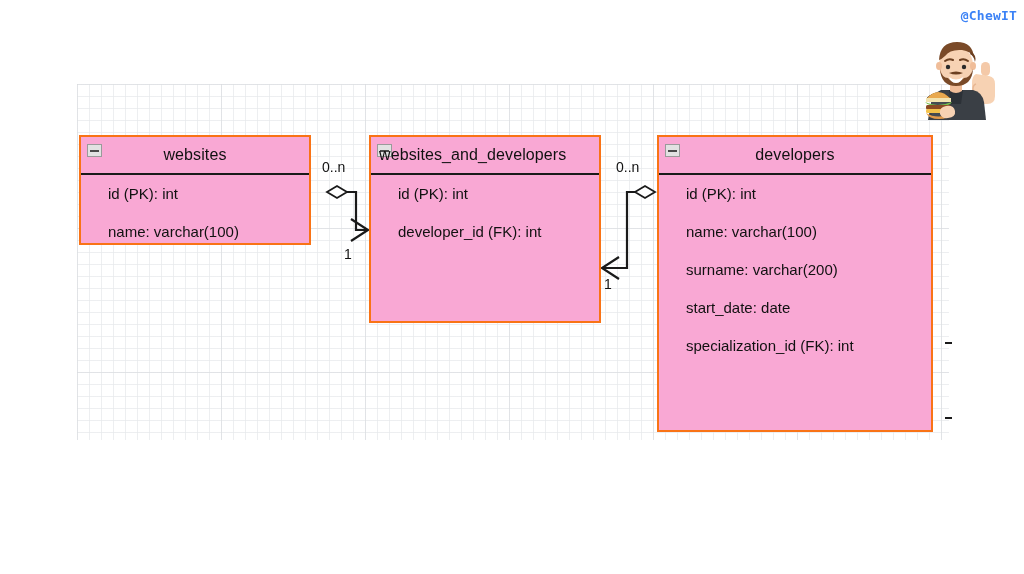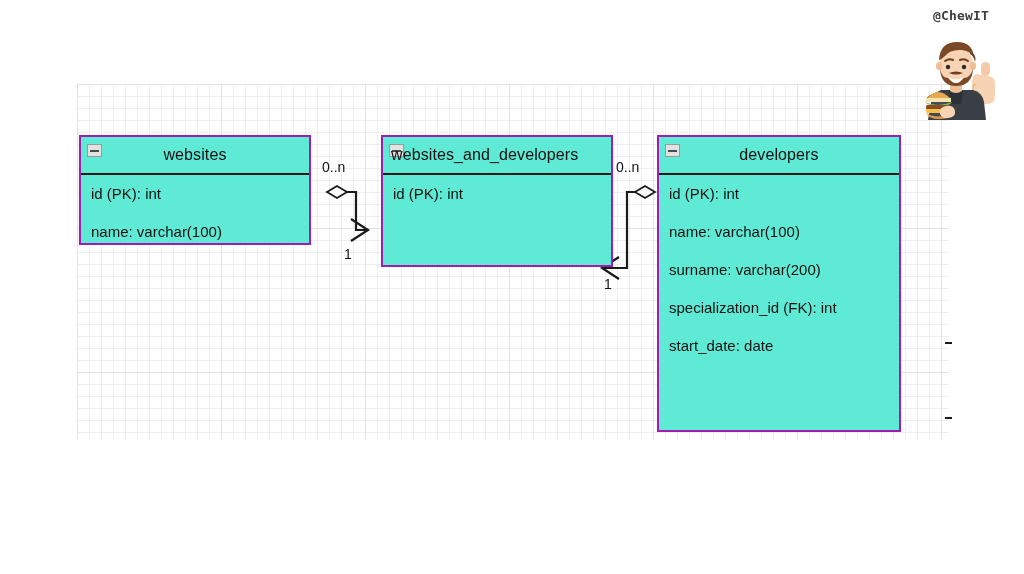--- a/index.html
+++ b/index.html
@@ -33,22 +33,22 @@
       144px 144px,
       144px 144px,
       12px 12px,
       12px 12px;
     background-position: 0 0, 0 0, 0 0, 0 0;
   }
 
   
   .entity {
     position: absolute;
-    background: #5eead4;
-    border: 2px solid #a21caf;
+    background: #f9a8d4;
+    border: 2px solid #f97316;
     box-sizing: border-box;
   }
   .entity-header {
     position: relative;
     height: 38px;
     border-bottom: 2px solid #1a1a1a;
     display: flex;
     align-items: center;
     justify-content: center;
     box-sizing: border-box;
@@ -79,37 +79,37 @@
     background: #4a4a4a;
   }
   .attr-list {
     padding: 0;
     margin: 0;
     list-style: none;
   }
   .attr {
     height: 38px;
     line-height: 38px;
-    padding-left: 10px;
+    padding-left: 27px;
     font-size: 15px;
     color: #111111;
     white-space: nowrap;
     box-sizing: border-box;
   }
 
   
   #entity-websites { left: 79px; top: 135px; width: 232px; height: 110px; }
-  #entity-websites-and-developers { left: 369px; top: 135px; width: 232px; height: 132px; margin-left: 12px; }
+  #entity-websites-and-developers { left: 369px; top: 135px; width: 232px; height: 188px; }
   #entity-websites-and-developers .entity-title {
     position: absolute;
     left: 8px;
     top: 9px;
     font-size: 16px;
   }
-  #entity-developers { left: 657px; top: 135px; width: 244px; height: 297px; }
+  #entity-developers { left: 657px; top: 135px; width: 276px; height: 297px; }
 
   
   .connector-svg {
     position: absolute;
     left: 0;
     top: 0;
     width: 1024px;
     height: 574px;
     pointer-events: none;
   }
@@ -130,25 +130,25 @@
     left: 905px;
     top: 8px;
     width: 112px;
     height: 112px;
   }
   #watermark-handle {
     position: absolute;
     left: 0;
     top: 0;
     width: 112px;
-    text-align: center;
+    text-align: right;
     font-family: "DejaVu Sans Mono", monospace;
     font-size: 13px;
     font-weight: bold;
-    color: #404040;
+    color: #3b82f6;
     letter-spacing: 0.2px;
   }
   #watermark-avatar {
     position: absolute;
     left: 14px;
     top: 20px;
     width: 86px;
     height: 92px;
   }
 </style>
@@ -201,34 +201,35 @@
     </ul>
   </div>
 
   <div class="entity" id="entity-websites-and-developers">
     <div class="entity-header">
       <span class="collapse-icon"></span>
       <span class="entity-title">websites_and_developers</span>
     </div>
     <ul class="attr-list">
       <li class="attr">id (PK): int</li>
+      <li class="attr">developer_id (FK): int</li>
     </ul>
   </div>
 
   <div class="entity" id="entity-developers">
     <div class="entity-header">
       <span class="collapse-icon"></span>
       <span class="entity-title">developers</span>
     </div>
     <ul class="attr-list">
       <li class="attr">id (PK): int</li>
       <li class="attr">name: varchar(100)</li>
       <li class="attr">surname: varchar(200)</li>
+      <li class="attr">start_date: date</li>
       <li class="attr">specialization_id (FK): int</li>
-      <li class="attr">start_date: date</li>
     </ul>
   </div>
 
   <div id="watermark">
     <div id="watermark-handle">@ChewIT</div>
     <svg id="watermark-avatar" viewBox="0 0 86 92">
 
       <g>
         <rect x="62" y="34" width="9" height="14" rx="4.5" fill="#f4c9a8"></rect>
         <path d="M57 46 q-4 2 -4 9 v14 q0 7 8 7 h7 q8 0 8 -8 v-12 q0 -7 -6 -8 z" fill="#f7d2b3"></path>

